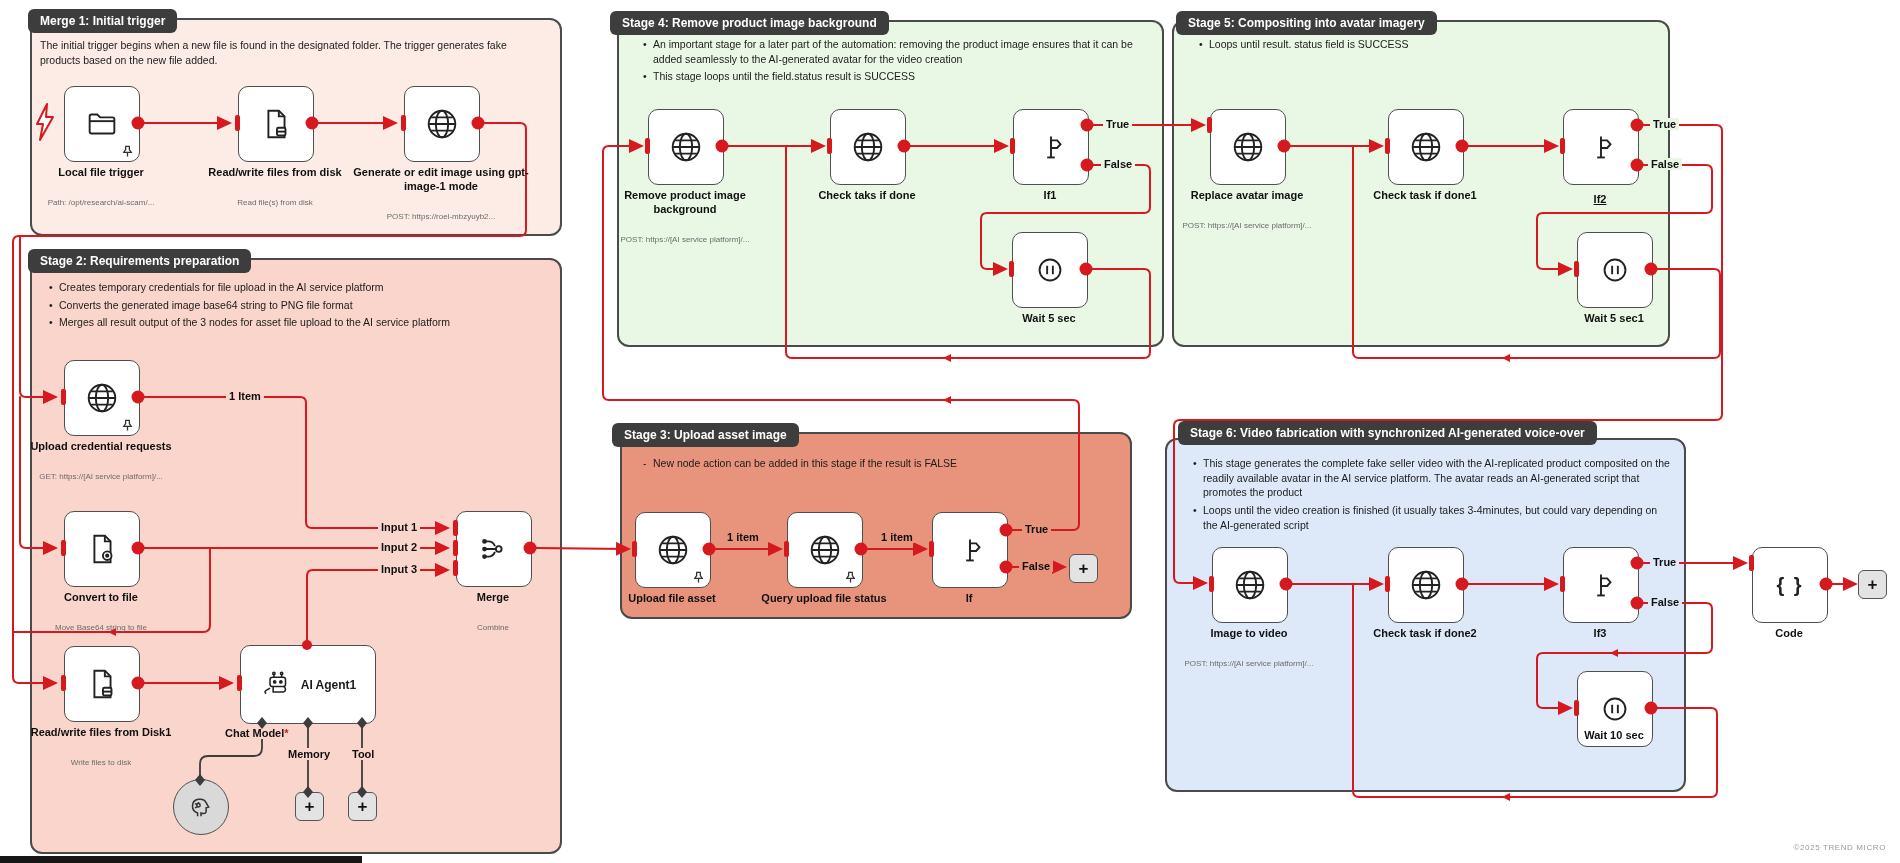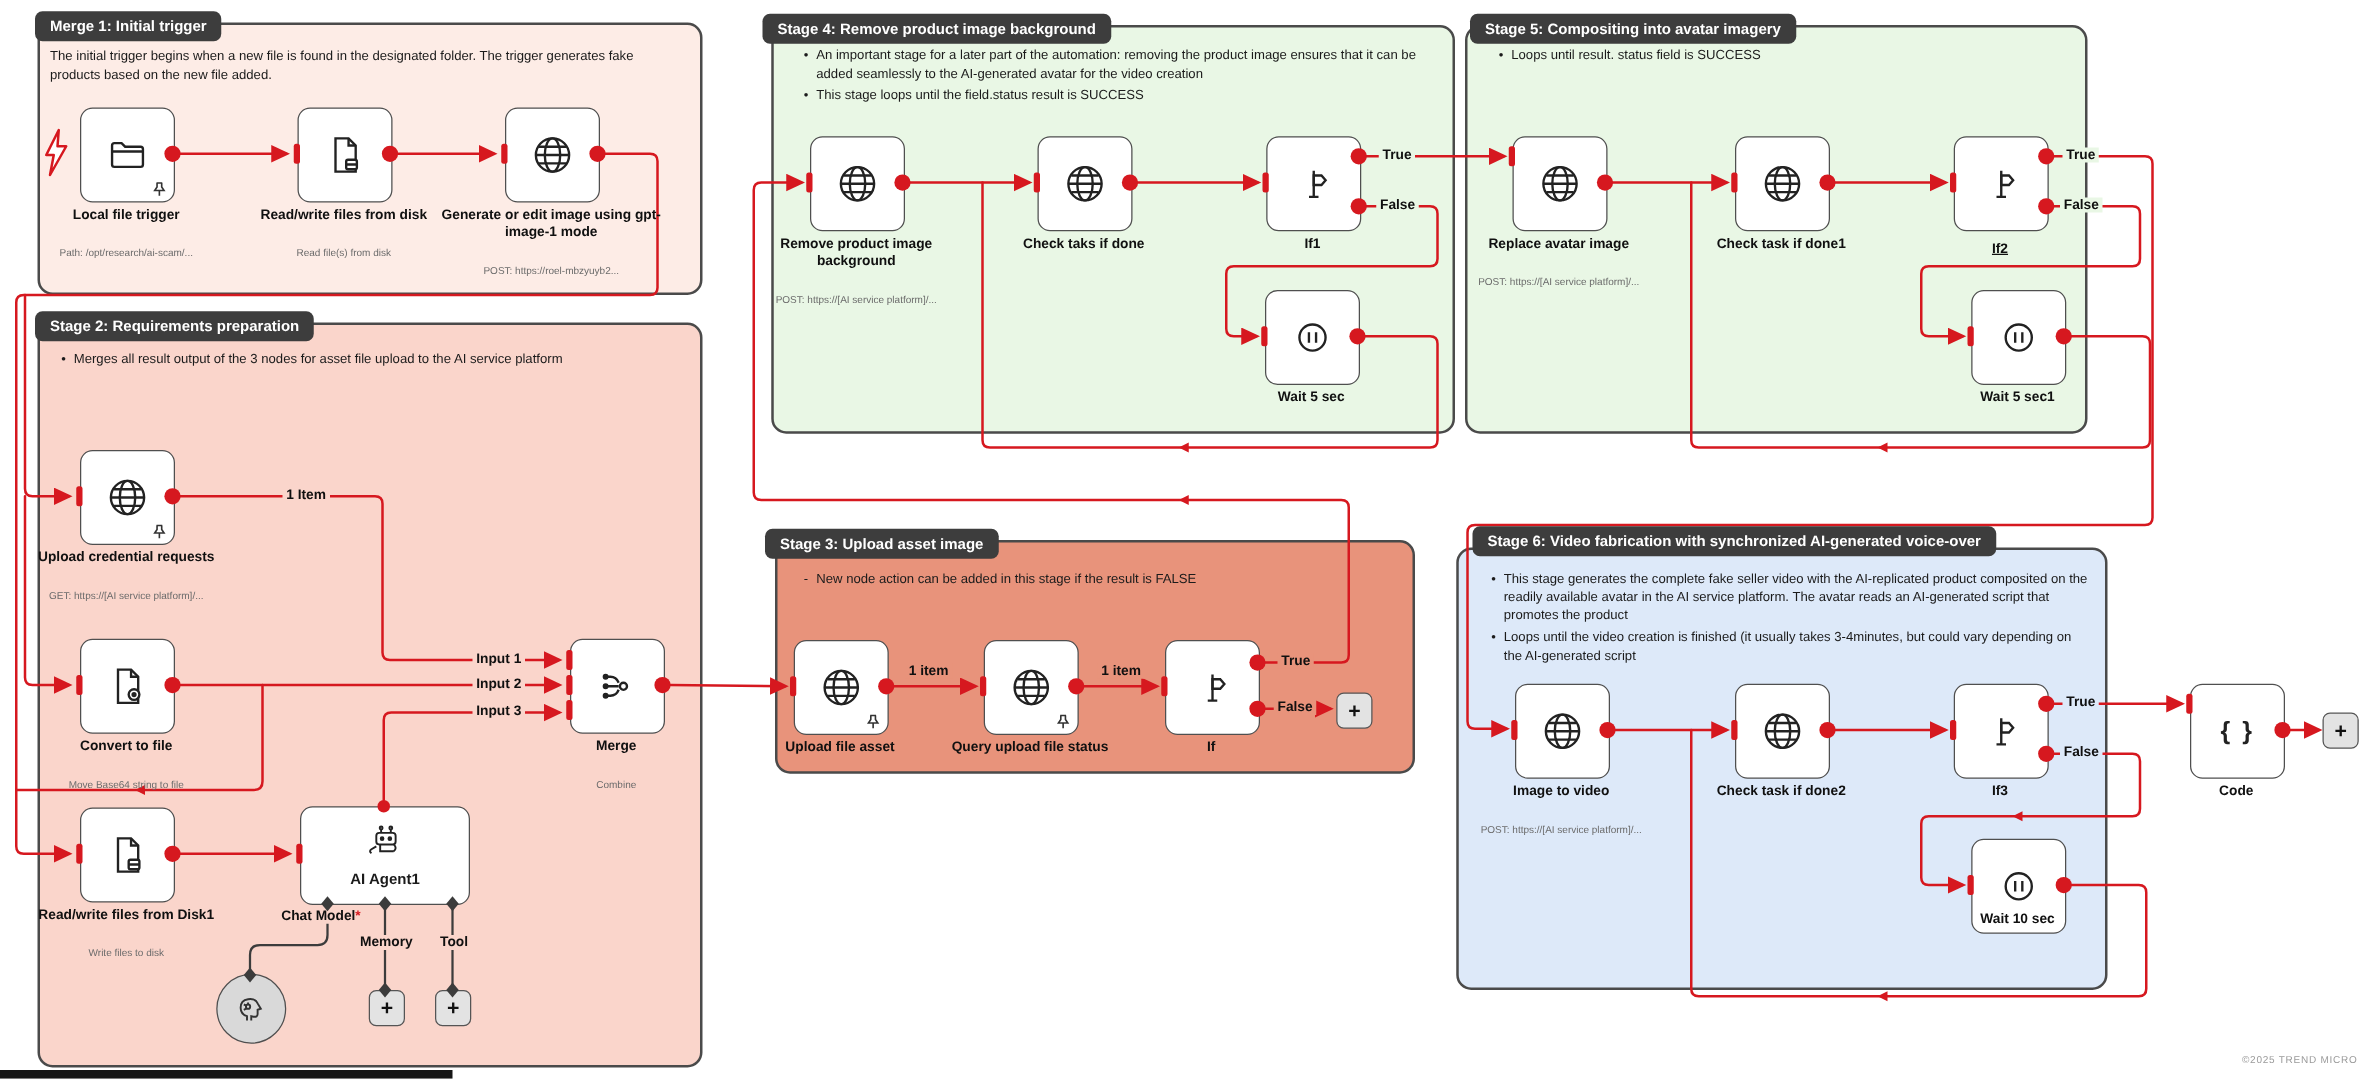--- a/index.html
+++ b/index.html
@@ -11,21 +11,21 @@
        padding:5px 12px;border-radius:6px;white-space:nowrap;z-index:5;}
   .sbody{position:absolute;font-size:10.5px;line-height:1.4;color:#1b1b1b;z-index:2;}
   ul.blt{margin:0;padding-left:13px;list-style:none;}
   ul.blt li{position:relative;margin-bottom:3px;}
   ul.blt li::before{content:"\2022";position:absolute;left:-10px;}
   ul.dash li::before{content:"-";}
   .node{position:absolute;width:74px;height:74px;background:#fff;border:1.5px solid #4f4f4f;
         border-radius:10px;display:flex;align-items:center;justify-content:center;z-index:3;}
   .node svg.ic{width:38px;height:38px;}
   .pin{position:absolute;right:5px;bottom:3px;width:13px;height:13px;}
-  .agent{width:134px;height:77px;gap:7px;font-size:12px;font-weight:bold;flex-direction:column;}
+  .agent{width:134px;height:77px;gap:7px;font-size:12px;font-weight:bold;}
   .agent svg.ic{width:34px;height:30px;}
   .circle-node{position:absolute;width:54px;height:54px;border-radius:50%;background:#d9d9d9;
         border:1.5px solid #4f4f4f;display:flex;align-items:center;justify-content:center;z-index:3;}
   .circle-node svg{width:34px;height:34px;}
   .plus{position:absolute;width:27px;height:27px;background:#e3e3e3;border:1.5px solid #555;
         border-radius:6px;display:flex;align-items:center;justify-content:center;
         font-size:17px;font-weight:bold;color:#111;z-index:3;}
   .nlabel{position:absolute;width:180px;text-align:center;font-size:11px;font-weight:bold;
         color:#101010;line-height:1.25;z-index:3;}
   .nsub{font-size:8px;font-weight:normal;color:#6b6b6b;margin-top:18px;}
@@ -54,20 +54,22 @@
 <div class="tab" style="left:28px;top:9px;">Merge 1: Initial trigger</div>
 <div class="tab" style="left:28px;top:249px;">Stage 2: Requirements preparation</div>
 <div class="tab" style="left:612px;top:423px;">Stage 3: Upload asset image</div>
 <div class="tab" style="left:610px;top:11px;">Stage 4: Remove product image background</div>
 <div class="tab" style="left:1176px;top:11px;">Stage 5: Compositing into avatar imagery</div>
 <div class="tab" style="left:1178px;top:421px;">Stage 6: Video fabrication with synchronized AI-generated voice-over</div>
 
 <div class="sbody" style="left:40px;top:38px;width:505px;">The initial trigger begins when a new file is found in the designated folder. The trigger generates fake products based on the new file added.</div>
 <div class="sbody" style="left:46px;top:280px;width:500px;">
   <ul class="blt">
+    <li>Creates temporary credentials for file upload in the AI service platform</li>
+    <li>Converts the generated image base64 string to PNG file format</li>
     <li>Merges all result output of the 3 nodes for asset file upload to the AI service platform</li>
   </ul>
 </div>
 <div class="sbody" style="left:640px;top:456px;width:478px;">
   <ul class="blt dash">
     <li>New node action can be added in this stage if the result is FALSE</li>
   </ul>
 </div>
 <div class="sbody" style="left:640px;top:37px;width:512px;">
   <ul class="blt">

